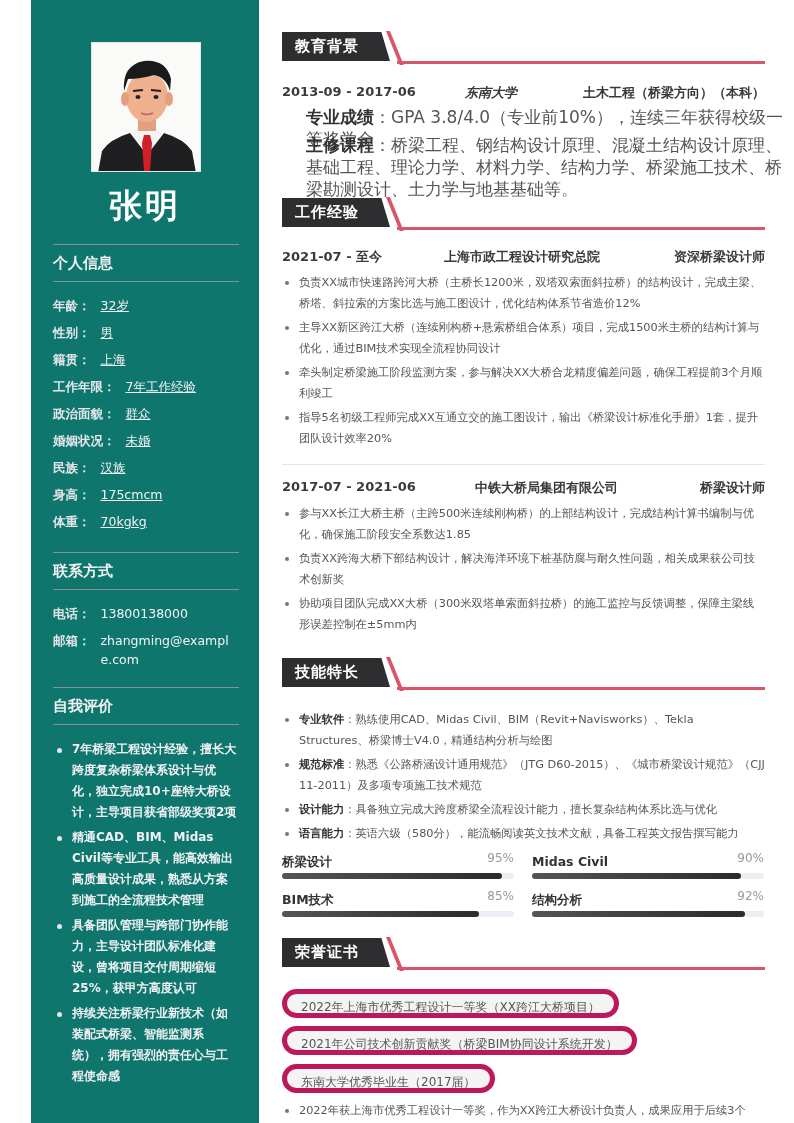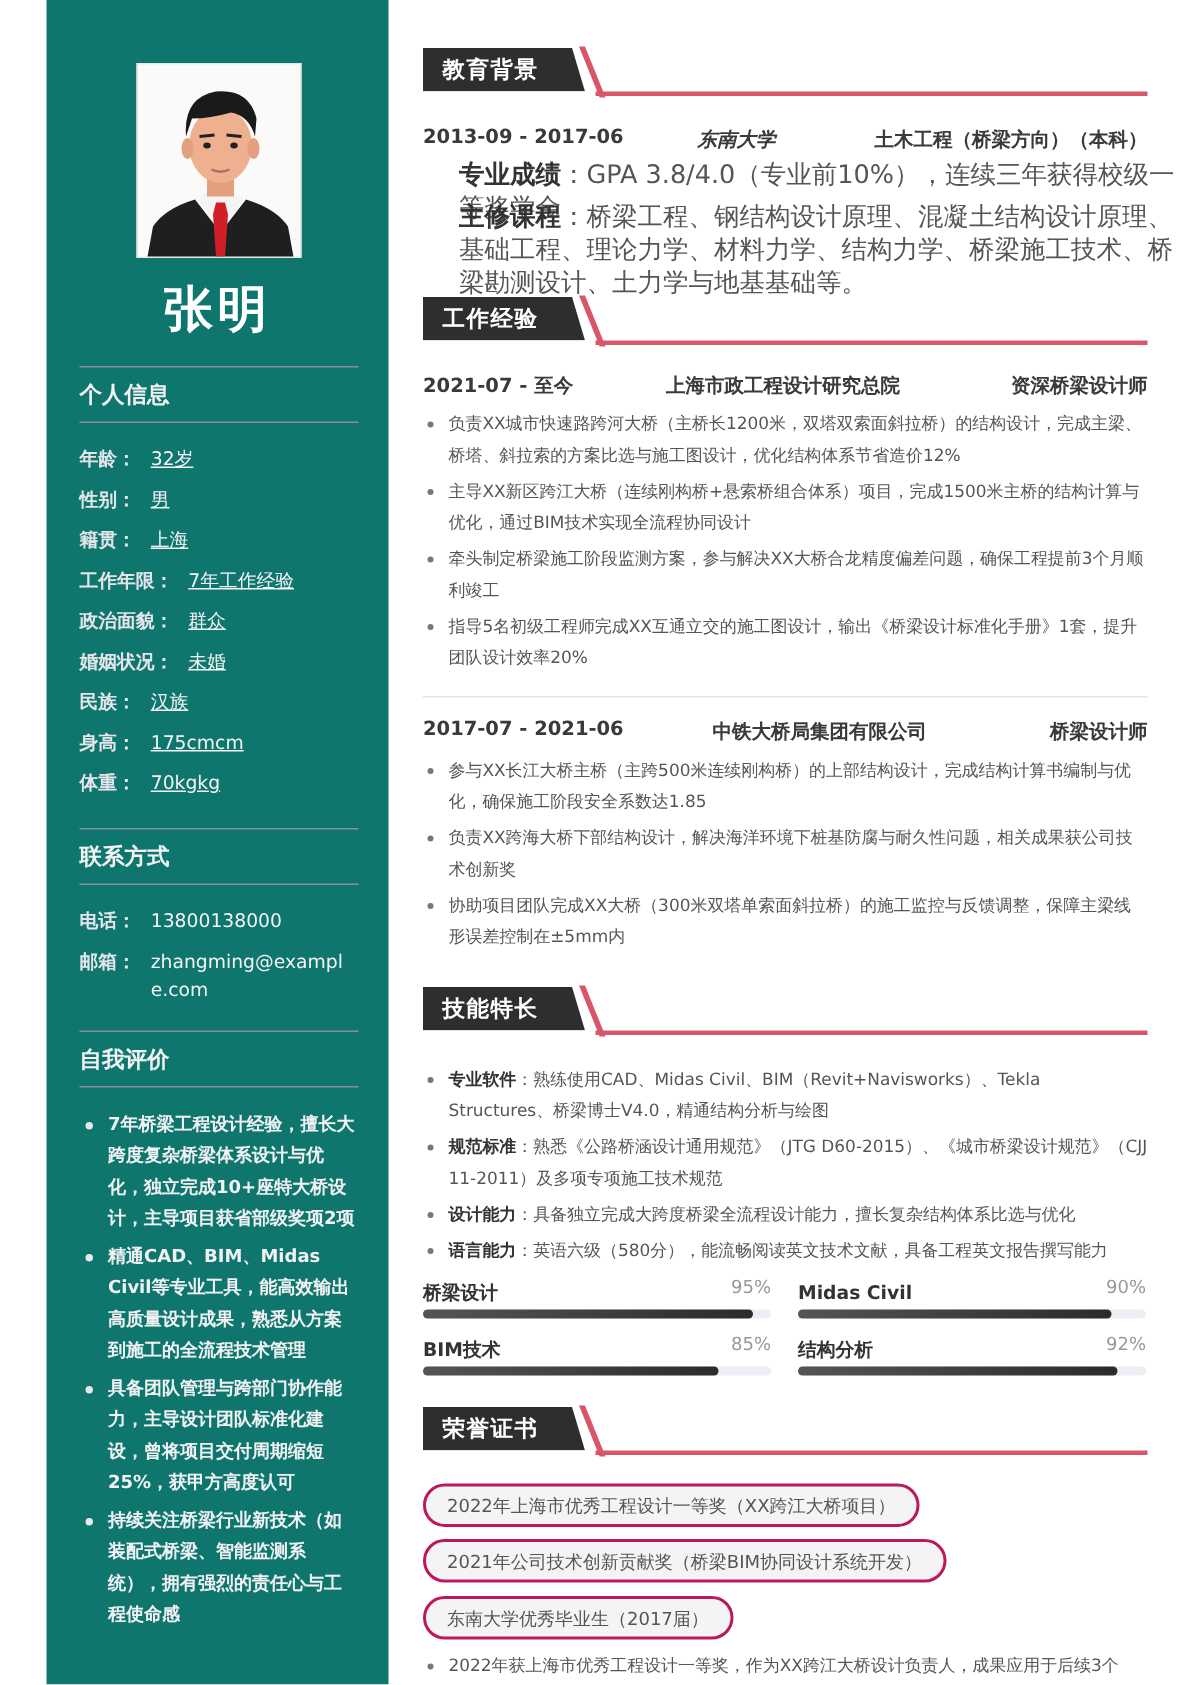--- a/index.html
+++ b/index.html
@@ -43,21 +43,21 @@
   .bullets li b { color: #333; }
 
   .hr { position: absolute; left: 282px; width: 483px; height: 1px; background: #e6e6e6; }
 
   .skill-bar { position: absolute; width: 232px; }
   .skill-bar .lbl { font-size: 12.5px; font-weight: bold; color: #333; }
   .skill-bar .pct { position: absolute; right: 0; top: 0; font-size: 12px; color: #999; }
   .skill-bar .track { position: absolute; left: 0; top: 22px; width: 232px; height: 6px; background: #eceef3; border-radius: 3px; }
   .skill-bar .fill { height: 6px; border-radius: 3px; background: linear-gradient(to right, #555 0%, #2b2b2b 100%); }
 
-  .tag { position: absolute; left: 282px; height: 29px; border: 2px solid #be185d; border-radius: 15px; background: #f4f4f4; font-size: 12px; color: #555; line-height: 27px; padding: 0 14px; white-space: nowrap; }
+  .tag { position: absolute; left: 282px; height: 29px; border: 5px solid #be185d; border-radius: 15px; background: #f4f4f4; font-size: 12px; color: #555; line-height: 27px; padding: 0 14px; white-space: nowrap; }
 </style>
 </head>
 <body>
 
 <div class="page">
 
   <aside class="sidebar">
     <div class="photo">
       <svg width="110" height="130" viewBox="0 0 110 130">
         <rect width="110" height="130" fill="#fafaf8"></rect>

